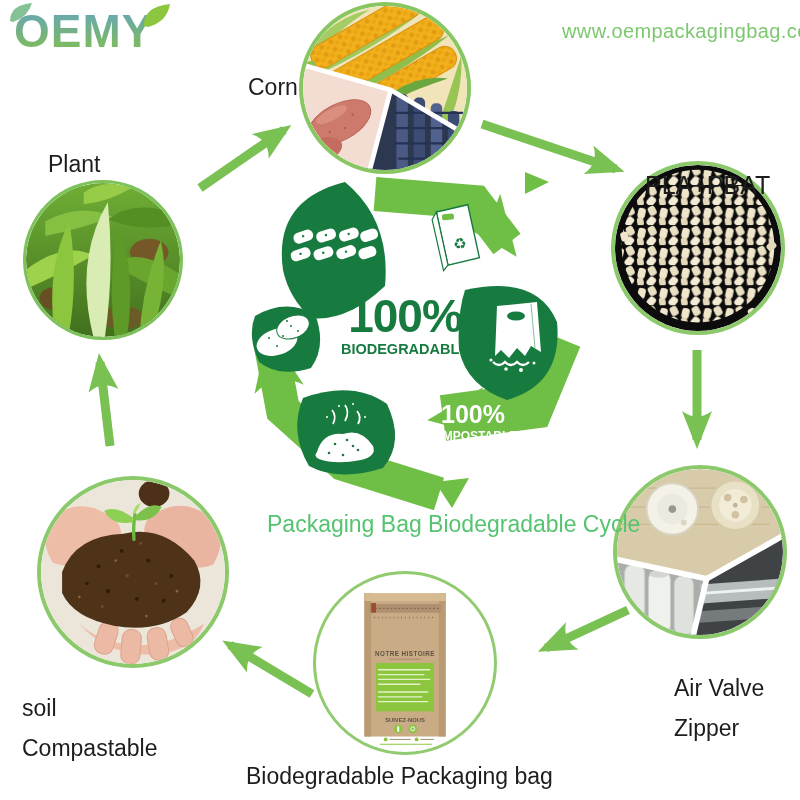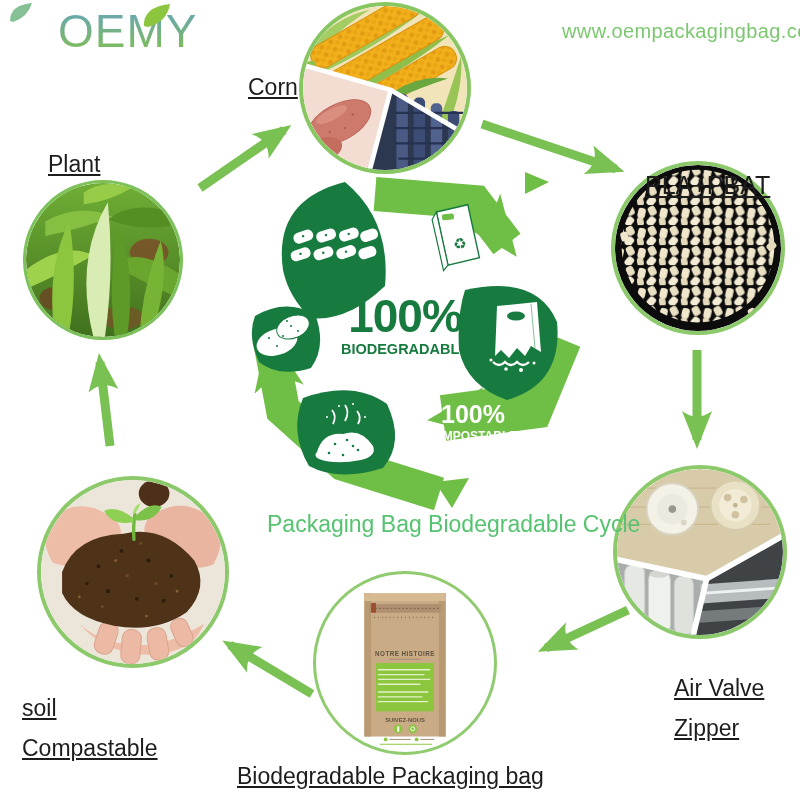--- a/index.html
+++ b/index.html
@@ -2,43 +2,43 @@
 <html><head>
 <meta charset="utf-8">
 <style>
   html,body{margin:0;padding:0;background:#fff;}
   #canvas{position:relative;width:800px;height:800px;background:#ffffff;overflow:hidden;
           font-family:"Liberation Sans",sans-serif;}
   svg{display:block;}
   .abs{position:absolute;}
   
   #logo{left:14px;top:4px;z-index:3;}
-  .logo-text{font-size:46px;font-weight:normal;letter-spacing:1px;
+  .logo-text{font-size:46px;font-weight:bold;letter-spacing:1px;
     background:linear-gradient(180deg,#64a5c4 0%,#74b183 52%,#82c24a 100%);
-    -webkit-background-clip:text;background-clip:text;color:transparent;margin-left:44px;}
+    -webkit-background-clip:text;background-clip:text;color:transparent;}
   .logo-leaf{position:absolute;pointer-events:none;}
   
   #website{left:562px;top:20px;font-size:20px;color:#7cc76f;letter-spacing:.4px;z-index:3;}
   
   .photo-circle{position:absolute;border-radius:50%;overflow:hidden;box-sizing:border-box;
                 background:#fff;z-index:2;line-height:0;}
   #corn-circle{left:299px;top:2px;width:172px;height:172px;border:4px solid #87c661;}
   #plant-circle{left:23px;top:180px;width:160px;height:160px;border:3px solid #7cc15a;}
   #pellets-circle{left:611px;top:161px;width:174px;height:174px;border:4px solid #8bc96b;}
   #film-circle{left:613px;top:465px;width:174px;height:174px;border:4px solid #8bc96b;}
   #bag-circle{left:313px;top:571px;width:184px;height:184px;border:3px solid #90cb70;}
   #soil-circle{left:37px;top:476px;width:192px;height:192px;border:4px solid #8bc96b;}
   
-  .label{position:absolute;font-size:23px;color:#1d1d1d;white-space:nowrap;z-index:3;text-decoration:underline;}
+  .label{position:absolute;font-size:23px;color:#1d1d1d;white-space:nowrap;z-index:3;}
   #corn-label{left:248px;top:74px;}
   #plant-label{left:48px;top:151px;}
   #pla-label{left:645px;top:127px;font-size:25px;margin-top:44px;}
   #components-label{left:674px;top:668px;line-height:40px;}
   #soil-label{left:22px;top:688px;line-height:40px;}
-  #bag-label{left:237px;top:763px;}
+  #bag-label{left:246px;top:763px;}
   
   #caption{left:267px;top:505px;font-size:23px;color:#55c370;line-height:38px;z-index:3;white-space:nowrap;}
   
   #connector-arrows{left:0;top:0;z-index:1;pointer-events:none;}
   #center-graphic{left:225px;top:170px;z-index:2;}
 </style>
 </head>
 <body>
 
 <div id="canvas">

